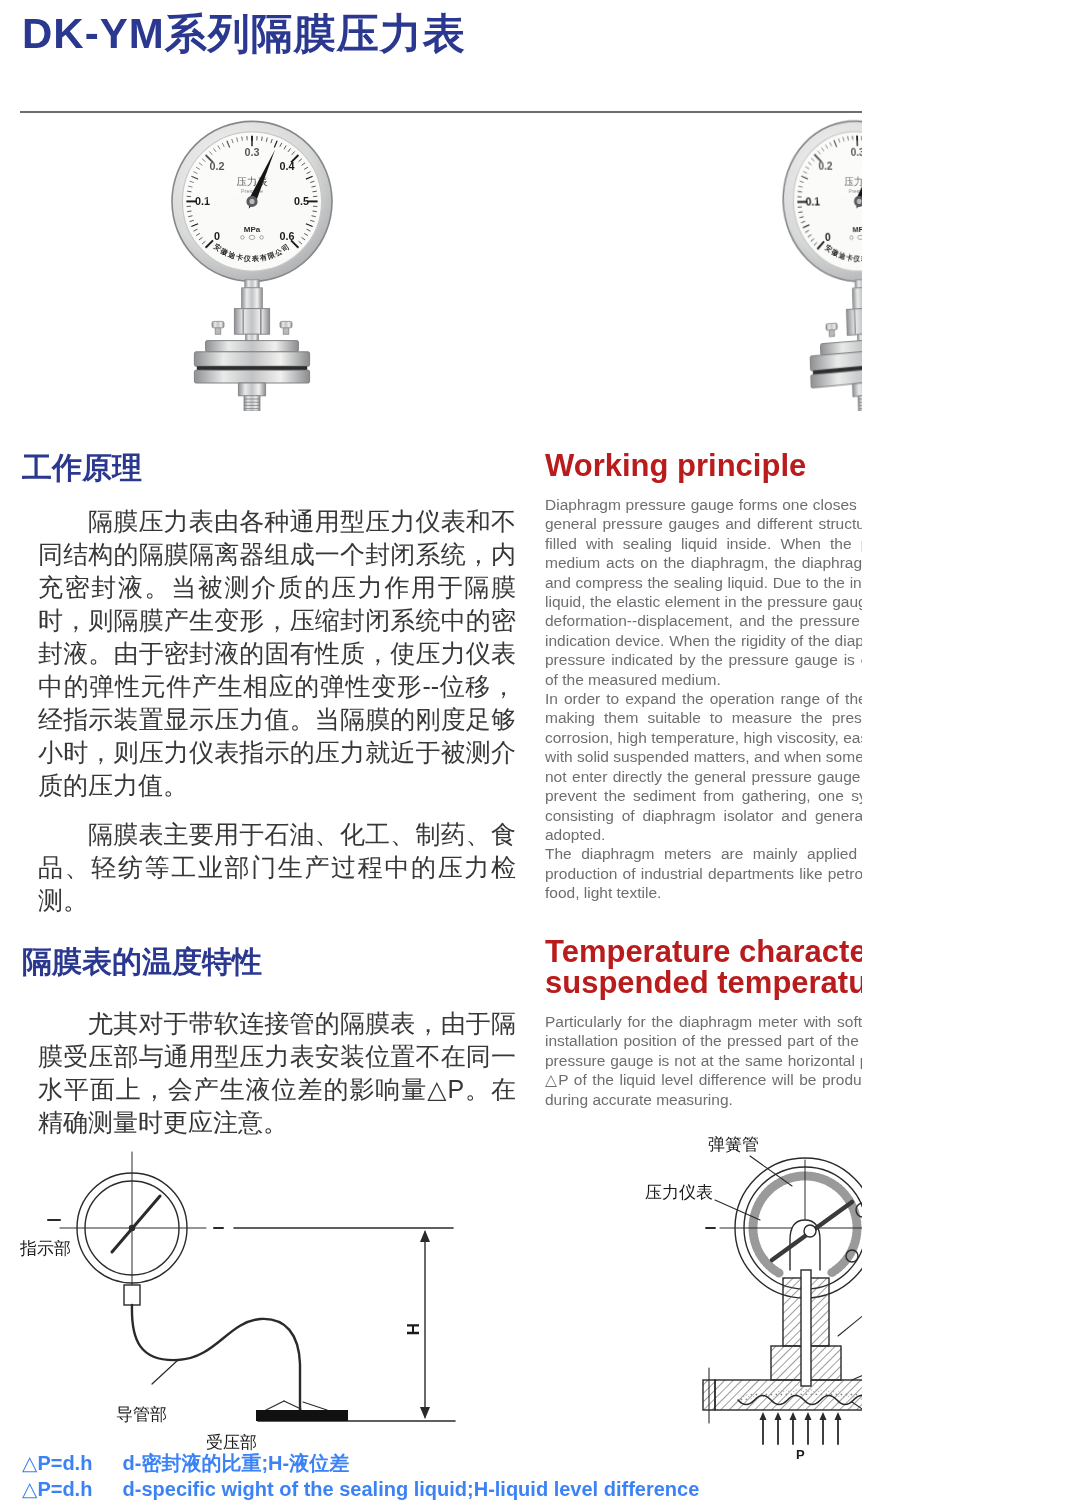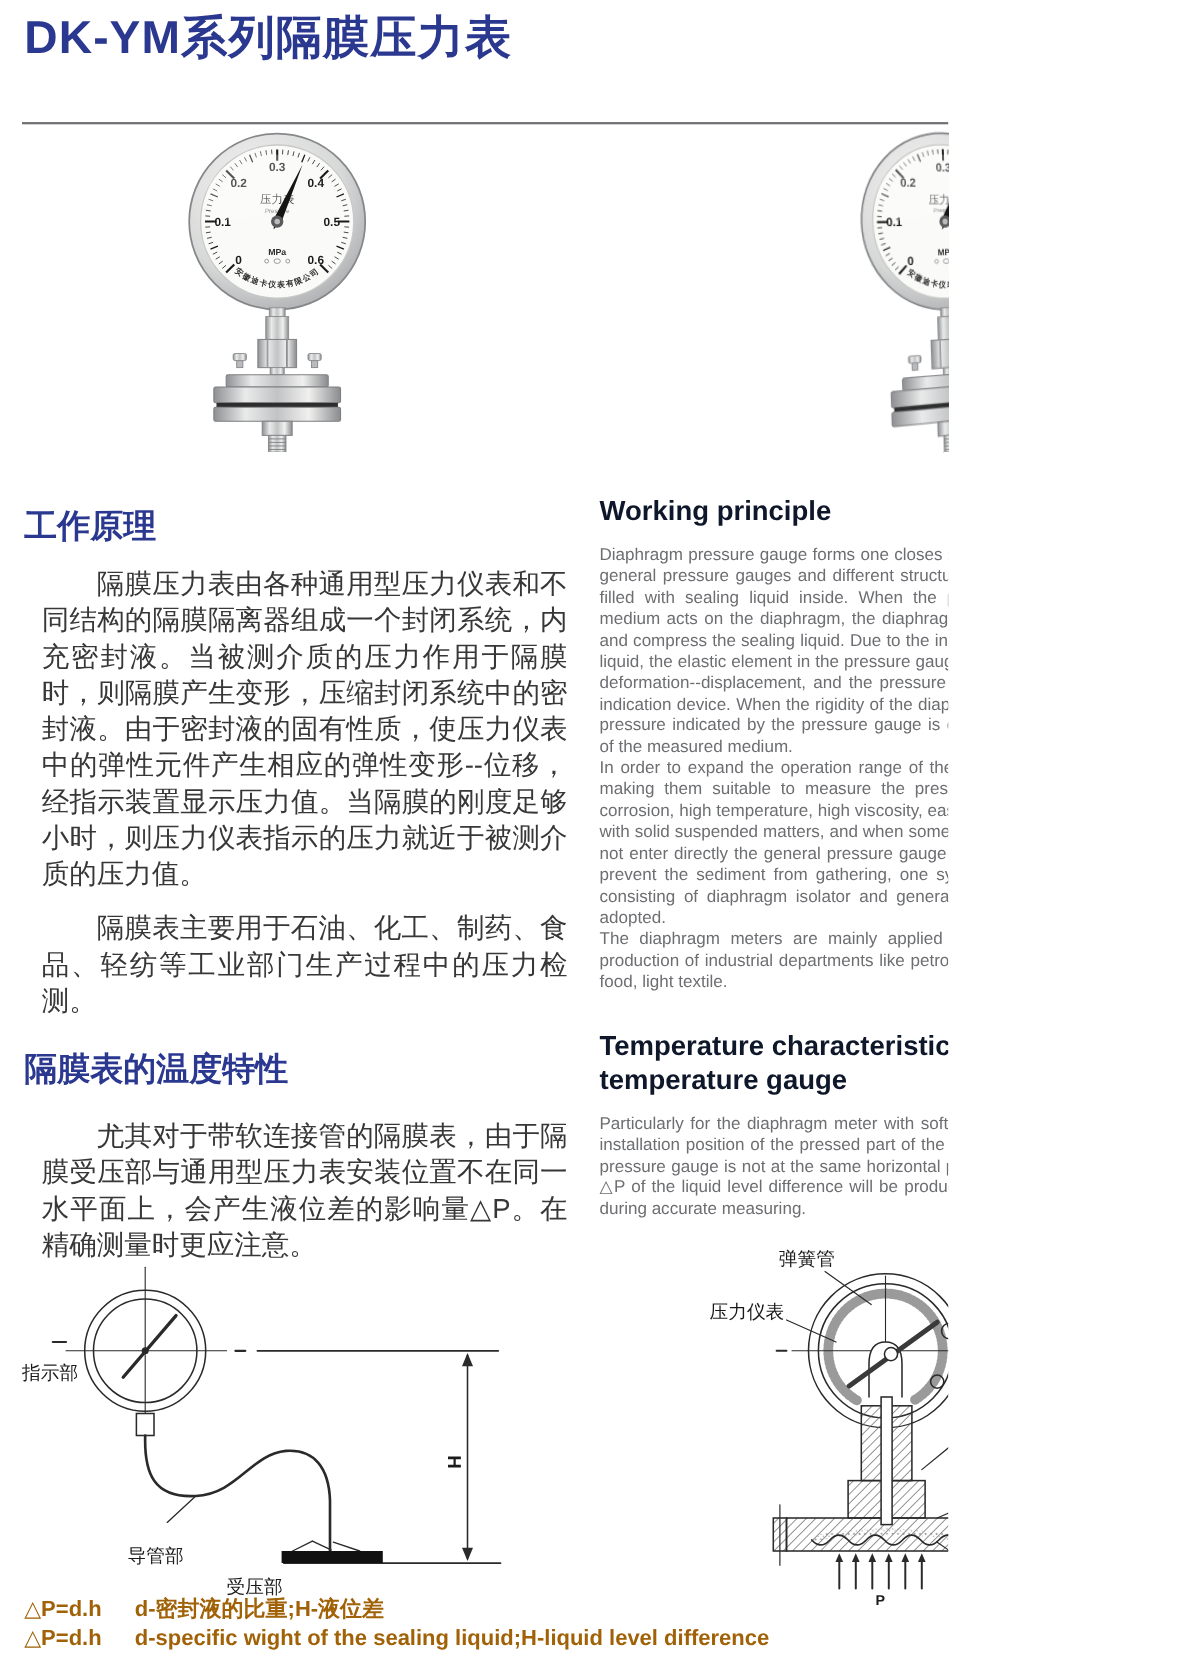--- a/index.html
+++ b/index.html
@@ -9,26 +9,26 @@
   .title-en{position:absolute;left:22px;top:64px;font-size:29px;font-weight:bold;color:#8d8f93;letter-spacing:.2px;}
   .rule{position:absolute;left:20px;top:111px;width:1030px;height:2px;background:#6d6e71;}
   .photo{position:absolute;}
   .photo svg{display:block;}
   .photo-2-wrap{transform:perspective(900px) rotateY(24deg) rotate(-2deg);transform-origin:50% 50%;}
   .col{position:absolute;}
   .col-left-1{left:22px;top:448px;width:510px;}
   .col-right-1{left:545px;top:450px;width:507px;}
   .col-left-2{left:22px;top:942px;width:510px;}
   .col-right-2{left:545px;top:936px;width:507px;}
-  .h-zh{font-size:30px;font-weight:bold;color:#2b3890;margin:10px 0 14px 0;}
-  .h-en{font-size:25px;font-weight:bold;color:#0f172a;margin:0 0 14px 0;line-height:31px;}
+  .h-zh{font-size:30px;font-weight:bold;color:#2b3890;margin:0 0 14px 0;}
+  .h-en{font-size:31px;font-weight:bold;color:#b91c1c;margin:0 0 14px 0;line-height:31px;}
   .p-zh{font-size:25px;line-height:33px;color:#373737;text-align:justify;text-indent:2em;margin:16px;}
   .p-en{font-size:15.5px;line-height:19.4px;color:#6d6e71;text-align:justify;margin:0;}
   .diagram{position:absolute;}
-  .footer{position:absolute;left:22px;top:1450px;color:#a16207;font-weight:bold;}
+  .footer{position:absolute;left:22px;top:1450px;color:#3b82f6;font-weight:bold;}
   .footer .row{font-size:20px;line-height:26px;}
   .footer .formula{display:inline-block;min-width:95px;}
   svg text{font-family:"Liberation Sans","DejaVu Sans",sans-serif;}
 </style>
 </head>
 <body>
 
 <div class="page">
 
   <svg width="0" height="0" style="position:absolute" aria-hidden="true">

